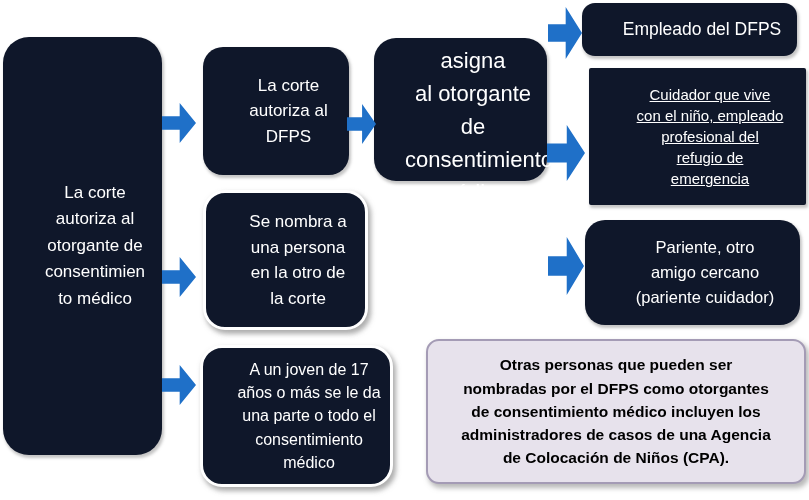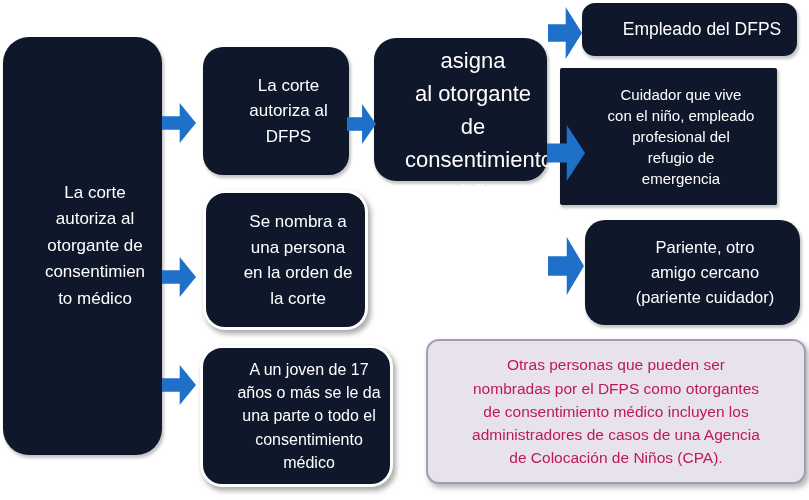--- a/index.html
+++ b/index.html
@@ -31,37 +31,38 @@
     box-shadow: 1.5px 2.5px 3px rgba(110,110,110,0.40);
     padding-left: 31px;
   }
   .bordered {
     border: 3px solid #ffffff;
     box-shadow: 2.5px 3.5px 5px rgba(105,105,105,0.55);
   }
   .note {
     background: #E7E2EC;
     border: 2px solid #A49BB5;
-    color: #be185d;
+    color: #000000;
     box-shadow: 2.5px 3.5px 5px rgba(115,115,115,0.5);
+    font-weight: bold;
   }
   .arrow {
     position: absolute;
     background: #1F70C8;
     clip-path: polygon(0 33%, 52% 33%, 52% 0, 100% 50%, 52% 100%, 52% 67%, 0 67%);
   }
 
   
   #b-source { left: 3px;   top: 37px;  width: 159px; height: 418px; border-radius: 26px; font-size: 17px;   line-height: 1.55; }
   #b-mid1   { left: 203px; top: 47px;  width: 146px; height: 128px; border-radius: 20px; font-size: 17px;   line-height: 1.5;  }
   #b-mid2   { left: 203px; top: 190px; width: 165px; height: 140px; border-radius: 22px; font-size: 17px;   line-height: 1.5;  }
   #b-mid3   { left: 200px; top: 345px; width: 193px; height: 142px; border-radius: 22px; font-size: 16px;   line-height: 1.45; }
   #b-third  { left: 374px; top: 38px;  width: 173px; height: 143px; border-radius: 22px; font-size: 22px; line-height: 1.5;  }
   #b-r1     { left: 582px; top: 3px;   width: 215px; height: 53px;  border-radius: 13px; font-size: 17.5px; line-height: 1.3;  }
-  #b-r2     { left: 560px; top: 68px;  width: 217px; height: 137px; border-radius: 2px; font-size: 15px;   line-height: 1.4;  }
+  #b-r2     { left: 589px; top: 68px;  width: 217px; height: 137px; border-radius: 2px; font-size: 15px;   line-height: 1.4; text-decoration: underline;  }
   #b-r3     { left: 585px; top: 220px; width: 215px; height: 105px; border-radius: 20px; font-size: 16.5px; line-height: 1.5; text-align: center;  }
   #b-note   { left: 426px; top: 339px; width: 380px; height: 145px; border-radius: 13px; font-size: 15.5px; line-height: 1.5;  }
 
   
   #a1 { left: 162px; top: 103px; width: 34px; height: 40px; }
   #a2 { left: 162px; top: 257px; width: 34px; height: 40px; }
   #a3 { left: 162px; top: 365px; width: 34px; height: 40px; }
   #a4 { left: 347px; top: 104px; width: 29px; height: 40px; }
   #a5 { left: 548px; top: 7px;   width: 34px; height: 52px; }
   #a6 { left: 547px; top: 125px; width: 38px; height: 56px; }
@@ -82,21 +83,21 @@
 
   <div class="box blue" id="b-mid1">
     <span>La corte
 autoriza al
 DFPS</span>
   </div>
 
   <div class="box blue bordered" id="b-mid2">
     <span>Se nombra a
 una persona
-en la orden de
+en la otro de
 la corte</span>
   </div>
 
   <div class="box blue bordered" id="b-mid3">
     <span>A un joven de 17
 años o más se le da
 una parte o todo el
 consentimiento
 médico</span>
   </div>

